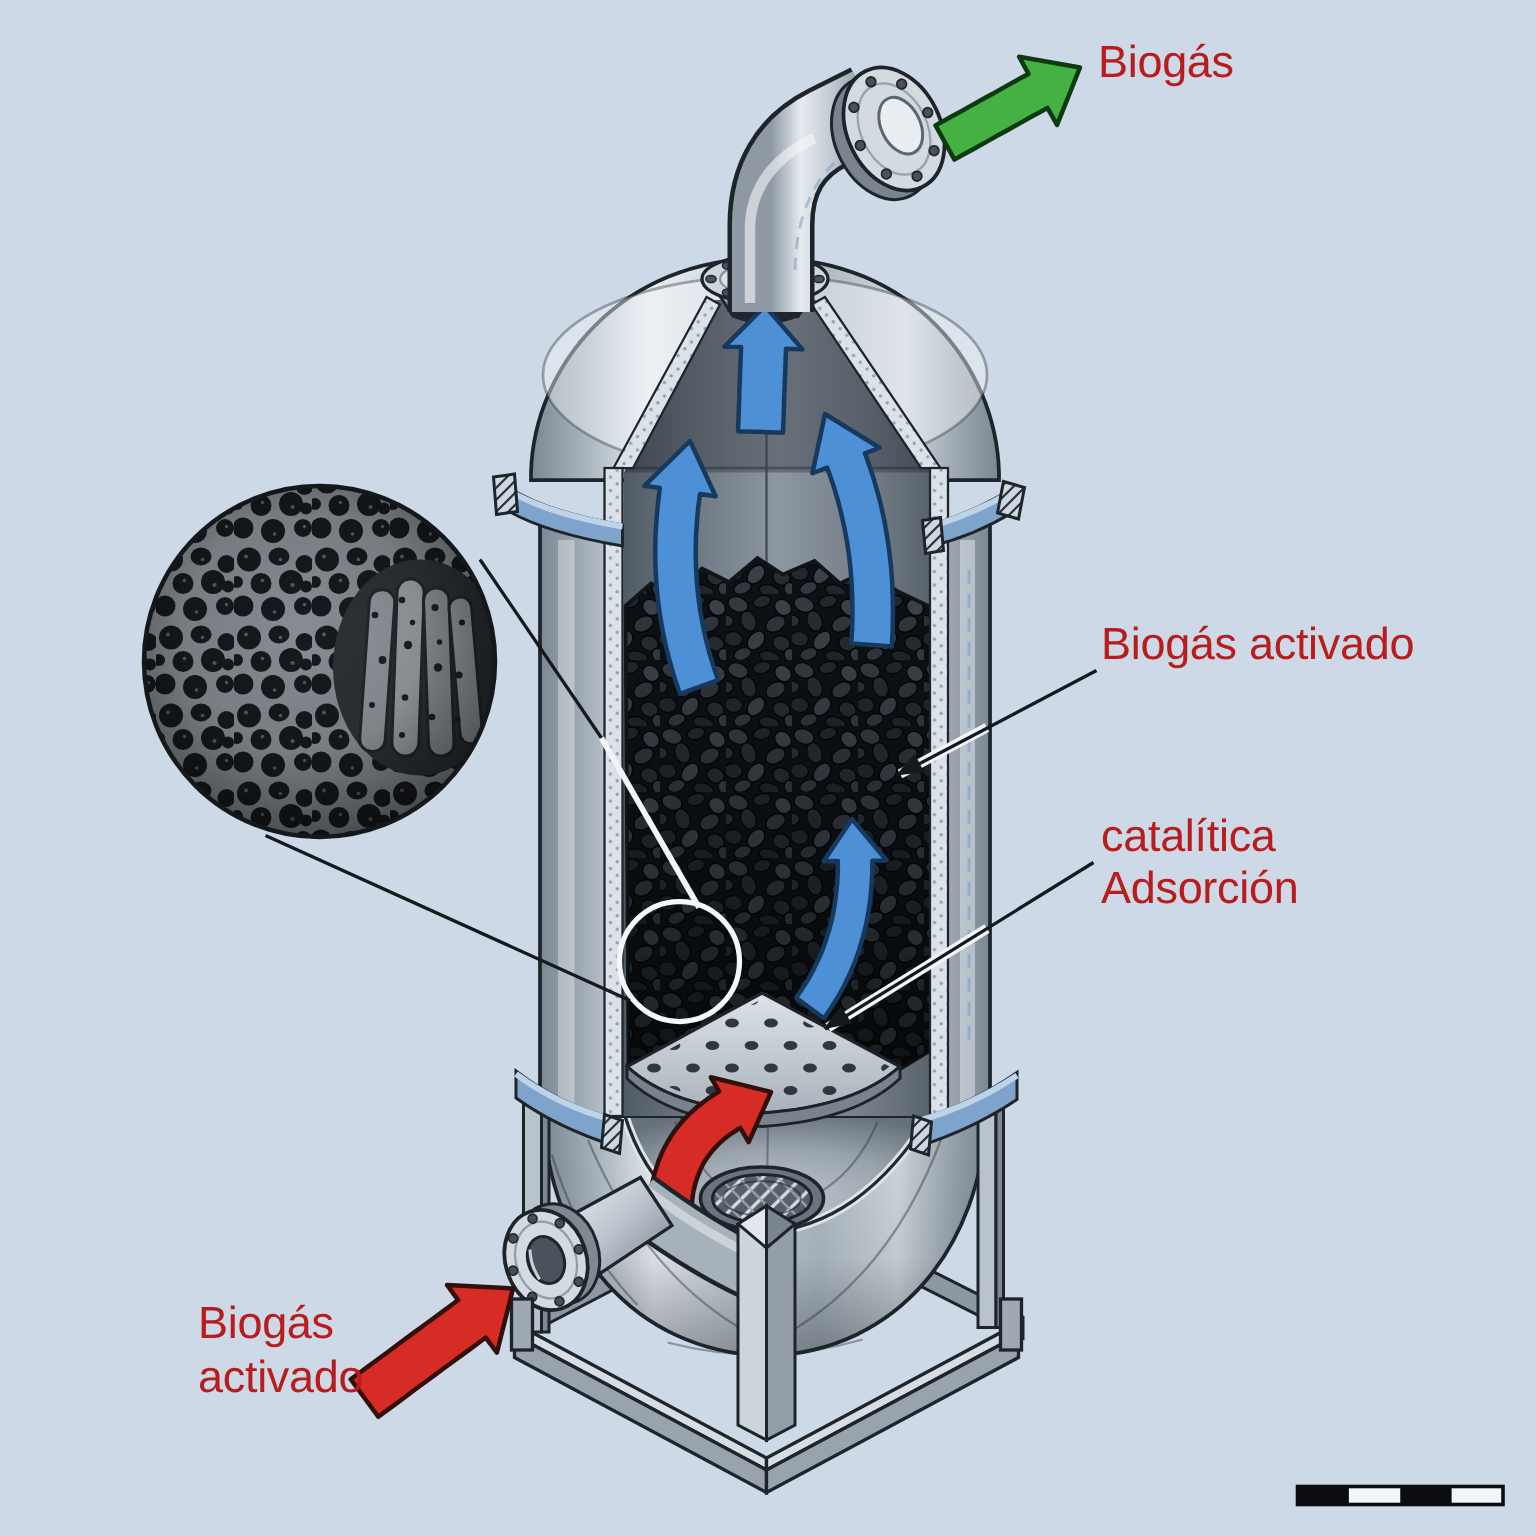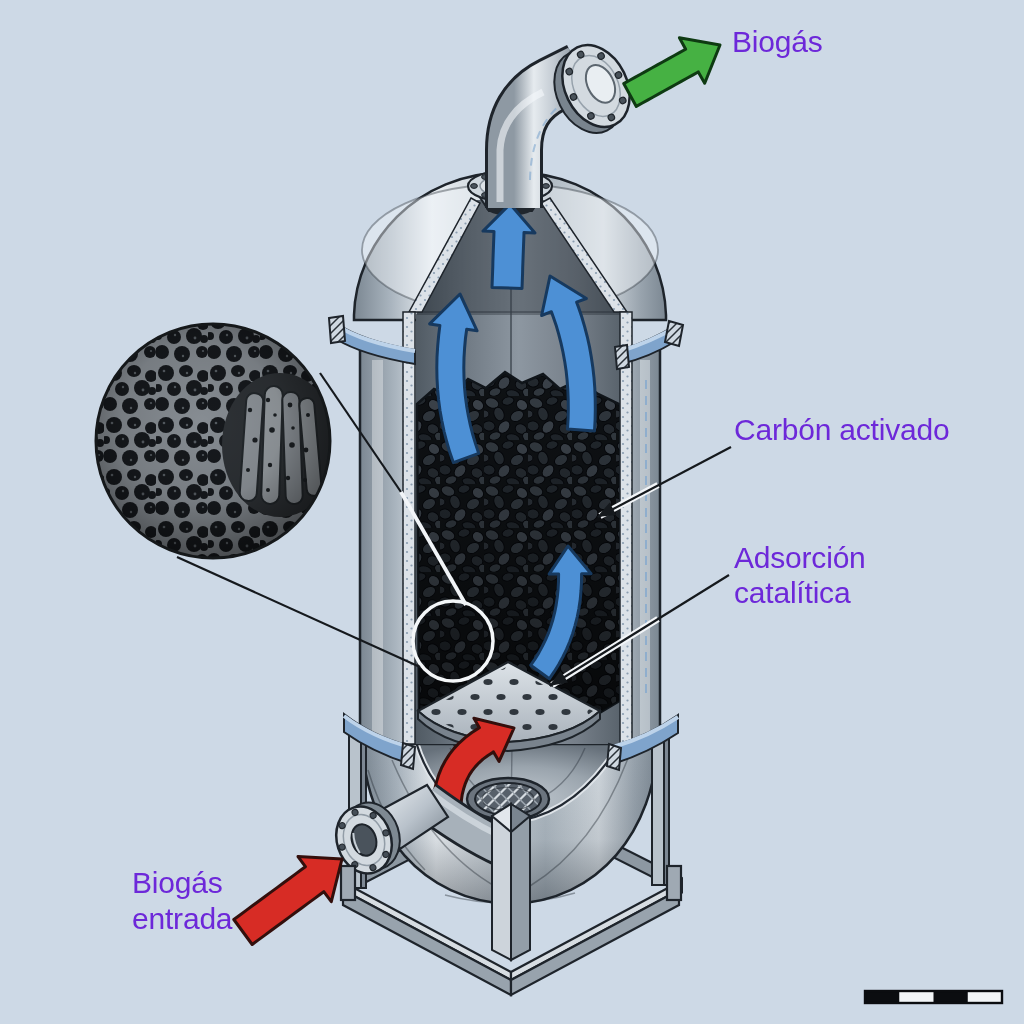--- a/index.html
+++ b/index.html
@@ -1,19 +1,19 @@
 <!DOCTYPE html>
 <html><head>
 <meta charset="utf-8">
 <style>
   html,body{margin:0;padding:0;background:#cdd9e6;}
   .stage{position:relative;width:1024px;height:1024px;overflow:hidden;
          font-family:"Liberation Sans", sans-serif;}
   .stage svg{position:absolute;left:0;top:0;}
-  .label{position:absolute;color:#6d28d9;font-size:30px;line-height:33px;
+  .label{position:absolute;color:#b91c1c;font-size:30px;line-height:33px;
          letter-spacing:-0.2px;white-space:nowrap;}
   .label span{display:block;}
   .lh35{line-height:35px;}
   .lh36{line-height:36px;}
 </style>
 </head>
 <body>
 
 <div class="stage">
 <svg width="1024" height="1024" viewBox="0 0 1024 1024">
@@ -388,23 +388,23 @@
     <rect x="865" y="991" width="34.25" height="12" fill="#0b0d10"></rect>
     <rect x="933.5" y="991" width="34.25" height="12" fill="#0b0d10"></rect>
     <rect x="865" y="991" width="137" height="12" fill="none" stroke="#0b0d10" stroke-width="2.4"></rect>
   </g>
 </svg>
 
 <div class="label" style="left:732px;top:25px;">
   <span>Biogás</span>
 </div>
 <div class="label" style="left:734px;top:413px;">
-  <span>Carbón activado</span>
+  <span>Biogás activado</span>
 </div>
 <div class="label lh35" style="left:734px;top:540px;">
+  <span>catalítica</span>
   <span>Adsorción</span>
-  <span>catalítica</span>
 </div>
 <div class="label lh36" style="left:132px;top:865px;">
   <span>Biogás</span>
-  <span>entrada</span>
+  <span>activado</span>
 </div>
 </div>
 
 </body></html>

